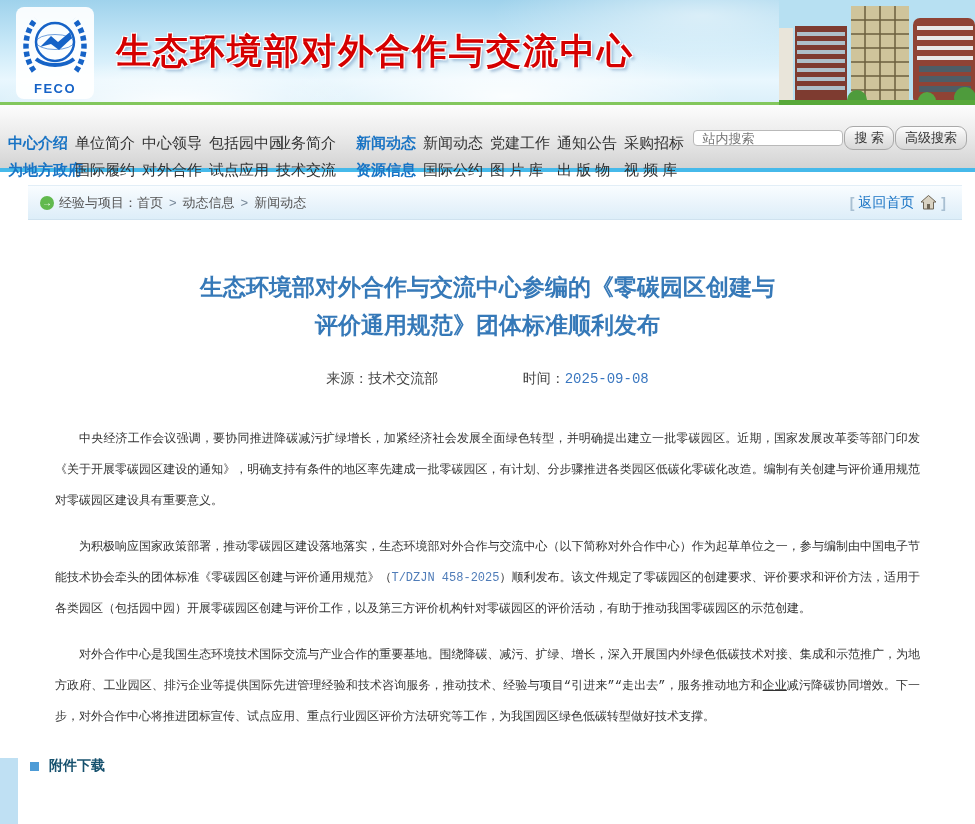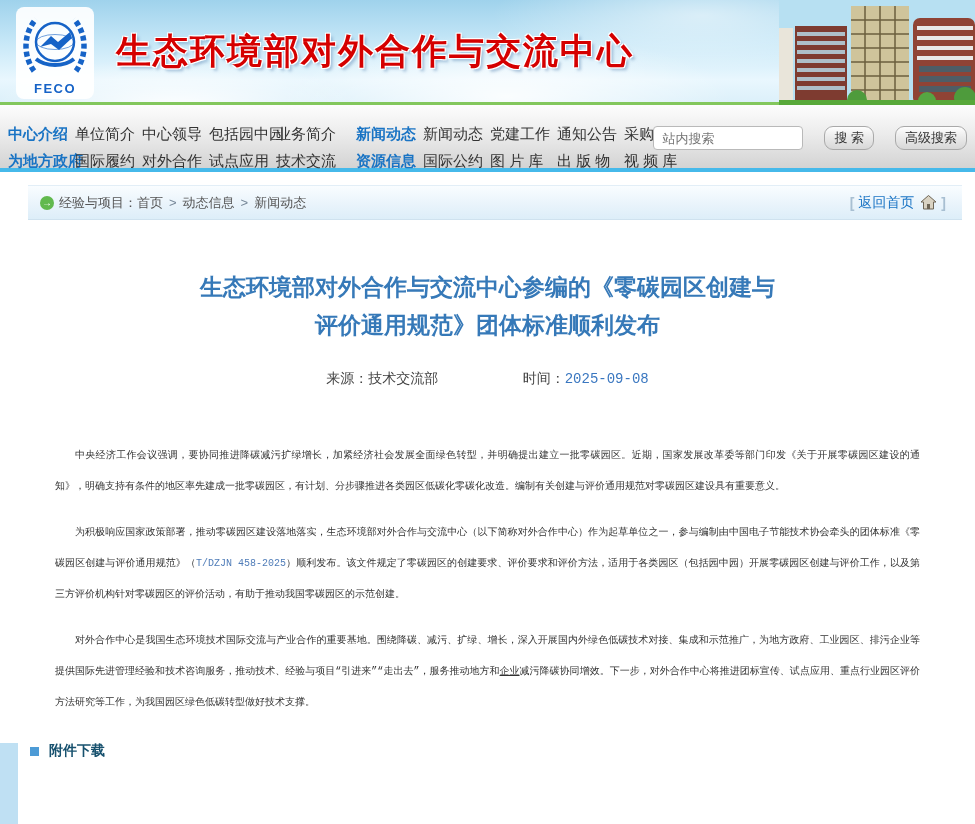--- a/index.html
+++ b/index.html
@@ -25,36 +25,36 @@
                  3px 3px 3px rgba(110,150,190,.55);
     white-space: nowrap;
   }
   .building { position: absolute; right: 0; top: 0; }
 
   
   .nav-bar {
     position: relative; flex: 0 0 auto; height: 67px;
     background: linear-gradient(180deg, #fdfdfd 0%, #ececec 45%, #d3d3d3 100%);
     border-bottom: 4px solid #46b9ea;
-    padding: 16px 0 0 8px;
+    padding: 25px 0 0 8px;
   }
   .nav-row { display: flex; align-items: center; height: 27px; }
   .nav-item {
     width: 67px; font-size: 15px; color: #333; white-space: nowrap;
     cursor: pointer; text-align: left;
   }
   .nav-item.hl { color: #1a74c4; font-weight: bold; }
   .nav-item.gap { margin-left: 13px; }
   .search-group { position: absolute; right: 8px; top: 21px; display: flex; align-items: center; }
   .search-input {
-    width: 150px; height: 24px; border: 1px solid #b9b9b9; border-radius: 4px;
+    width: 150px; height: 16px; border: 1px solid #b9b9b9; border-radius: 4px;
     padding: 0 8px; font-size: 13px; color: #555; background: #fff; outline: none;
   }
   .btn {
-    height: 24px; margin-left: 21px; padding: 0 9px; font-size: 13px; color: #333;
+    height: 24px; margin-left: 1px; padding: 0 9px; font-size: 13px; color: #333;
     background: linear-gradient(180deg, #fefefe, #e9e9e9 50%, #d8d8d8);
     border: 1px solid #a9a9a9; border-radius: 9px; cursor: pointer; white-space: nowrap;
     font-family: "Liberation Sans", sans-serif;
   }
 
   
   .crumb-spacer { height: 13px; background: #fff; flex: 0 0 auto; }
   .breadcrumb {
     flex: 0 0 auto; height: 35px; margin: 0 13px 0 28px;
     background: linear-gradient(180deg, #f9fdff 0%, #e8f3fb 60%, #ddeef9 100%);
@@ -74,21 +74,21 @@
 
   
   .content { flex: 0 0 auto; padding: 0 55px; background: #fff; font-family: Liberation Mono, monospace; }
   .article-title {
     margin-top: 50px; text-align: center; color: #3679b8;
     font-size: 23px; font-weight: bold; line-height: 38px;
   }
   .article-meta { margin-top: 24px; text-align: center; font-size: 14px; color: #444; }
   .meta-time { margin-left: 48px; padding-left: 28px; }
   .meta-time-value { color: #3a77c0; }
-  .article-body { margin-top: 52px; font-size: 10px; line-height: 31px; color: #333; text-align: justify; }
+  .article-body { margin-top: 36px; font-size: 12px; line-height: 31px; color: #333; text-align: justify; }
   .article-body p { text-indent: 2em; margin-bottom: 15px; }
   .std-code { color: #4f7cb8; }
   .u-link { text-decoration: underline; }
 
   
   .bottom { position: relative; flex: 1 1 auto; margin-top: 6px; }
   .left-strip { position: absolute; left: 0; top: 4px; bottom: 0; width: 18px; background: #bfe0f3; }
   .attach-bar { margin-left: 18px; height: 24px; display: flex; align-items: center; background: #fff; }
   .attach-bullet { width: 9px; height: 9px; background: #4d9bd6; margin: 0 10px 0 12px; }
   .attach-title { font-size: 14px; font-weight: bold; color: #17516e; }

